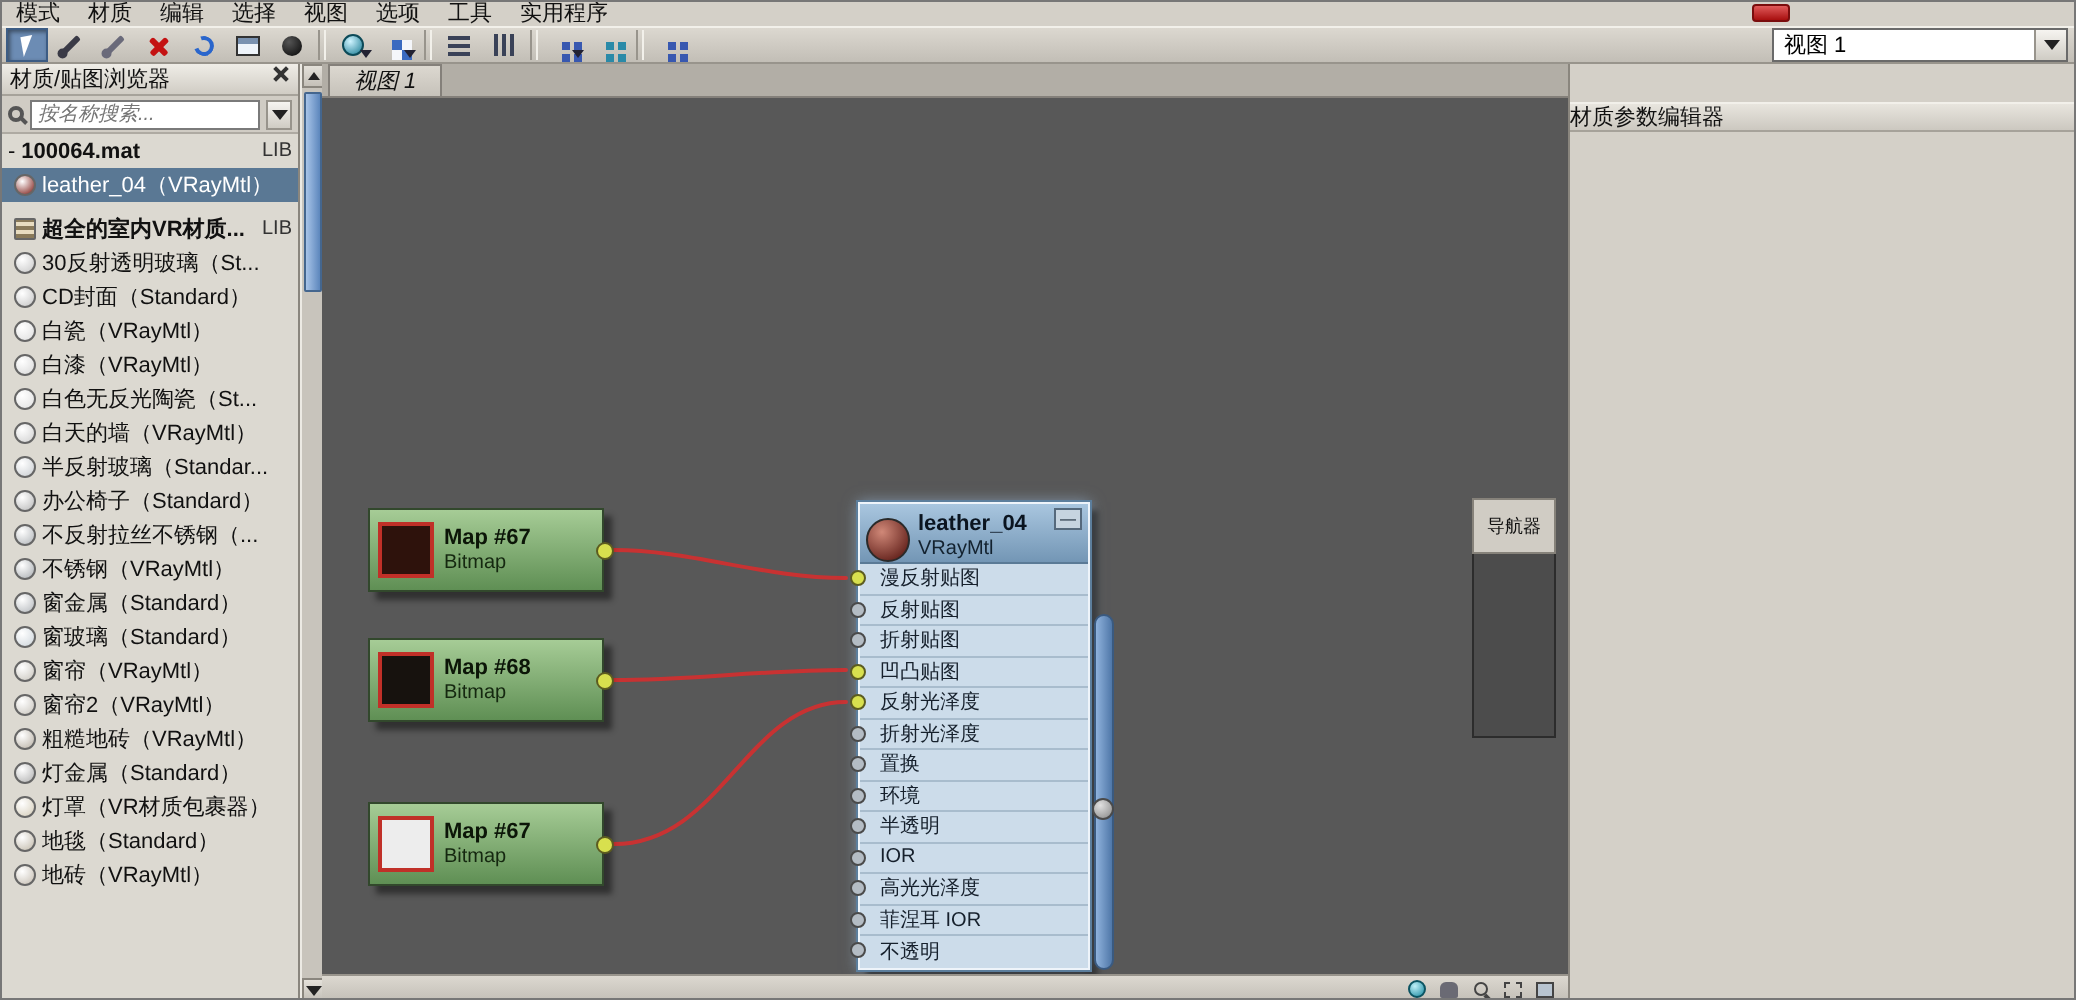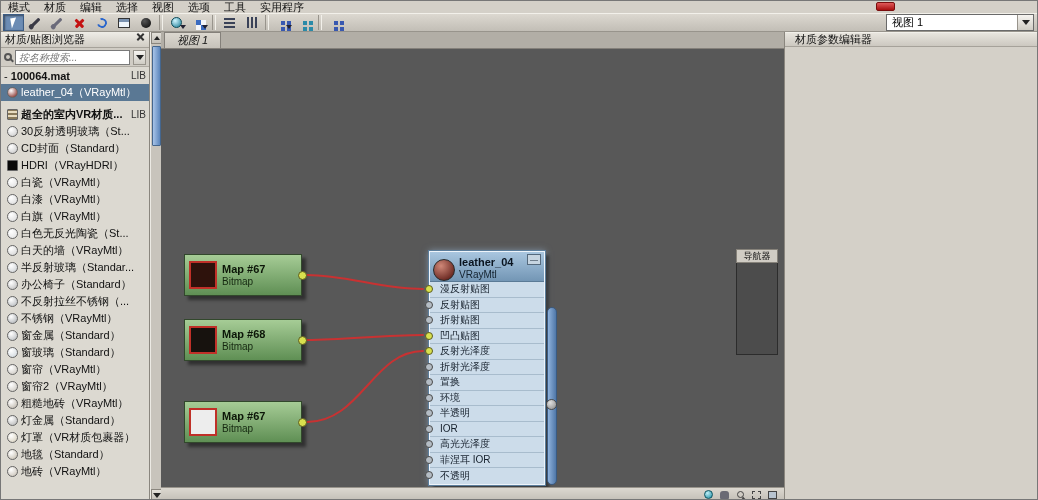--- a/index.html
+++ b/index.html
@@ -100,35 +100,35 @@
   .min-btn{margin-left:auto;align-self:flex-start;margin-top:2px;width:14px;height:11px;background:#c6d4e0;border:1px solid #55697c;font-size:8px;line-height:9px;text-align:center;color:#102030}
   .slot{position:relative;height:15.5px;display:flex;align-items:center;font-size:10px;padding-left:10px;color:#16202c;border-bottom:1px solid #a8bccd;white-space:nowrap}
   .slot:last-of-type{border-bottom:none}
   .slot .dot{position:absolute;left:-5px;top:3px;width:8px;height:8px;border-radius:50%;background:#b4bcc4;border:1px solid #4a4a4a}
   .slot.connected .dot{background:var(--dot-connected);border-color:#5c5c20}
 
   .side-bar{position:absolute;left:386px;top:258px;width:10px;height:178px;border-radius:5px;background:linear-gradient(90deg,#8fb2dc,#4f77a8);border:1px solid #3a5a80}
   .side-handle{position:absolute;left:385px;top:350px;width:11px;height:11px;border-radius:50%;background:radial-gradient(circle at 35% 30%,#e0e0e0,#878787);border:1px solid #4a4a4a}
 
   .navigator{position:absolute;left:575px;top:200px;width:42px}
-  .nav-title{height:14px;background:#d0ccc4;border:1px solid #86827a;font-size:9px;display:flex;align-items:center;justify-content:center;color:#111}
+  .nav-title{height:28px;background:#d0ccc4;border:1px solid #86827a;font-size:9px;display:flex;align-items:center;justify-content:center;color:#111}
   .nav-body{height:92px;background:#4c4c4c;border:1px solid #2c2c2c;border-top:none}
 
   .canvas-status{position:absolute;left:160px;top:486px;width:623px;height:14px;background:linear-gradient(#dcd8d0,#c2beb6);border-top:1px solid #98948c;display:flex;align-items:center;justify-content:flex-end;gap:4px;padding-right:6px}
   .cs-ico{width:12px;height:11px;display:flex;align-items:center;justify-content:center}
   .g-circle-teal{width:9px;height:9px;border-radius:50%;background:radial-gradient(circle at 35% 30%,#bff0f8,#1a8aa0);border:1px solid #0c5462}
   .g-hand{width:9px;height:8px;background:#6a6a74;border-radius:3px 3px 1px 1px}
   .g-zoom{width:7px;height:7px;border:1.5px solid #444;border-radius:50%;position:relative}
   .g-zoom::after{content:"";position:absolute;width:4px;height:1.5px;background:#444;transform:rotate(45deg);right:-3px;bottom:-2px}
   .g-region{width:9px;height:8px;border:1px dashed #444}
   .g-fit{width:9px;height:8px;border:1px solid #444;background:#b8c4d0}
 
   
   .right-panel{position:absolute;left:783px;top:31px;width:255px;height:469px;background:var(--chrome);border-left:1px solid #8a867e}
-  .rp-title{height:15px;background:linear-gradient(#e8e5de,#ccc8c0);border-top:1px solid #f2f0ea;border-bottom:1px solid #a6a29a;font-size:11px;display:flex;align-items:center;padding-left:10px;color:#111}
+  .rp-title{margin-top:19px;height:15px;background:linear-gradient(#e8e5de,#ccc8c0);border-top:1px solid #f2f0ea;border-bottom:1px solid #a6a29a;font-size:11px;display:flex;align-items:center;color:#111}
 </style>
 </head>
 <body>
 
 <div id="root">
 
   <div class="menubar">
     <div class="menu-item">模式</div>
       <div class="menu-item">材质</div>
       <div class="menu-item">编辑</div>
@@ -234,42 +234,30 @@
           <span class="swatch" style="--sw: #c8c8c8;"></span>
           <span class="lbl">30反射透明玻璃（St...</span>
           <span class="badge"></span>
         </div>
         <div class="b-item sphere">
           <span class="marker"></span>
           <span class="swatch" style="--sw: #c4c4c4;"></span>
           <span class="lbl">CD封面（Standard）</span>
           <span class="badge"></span>
         </div>
-        <div class="b-item square">
-          <span class="marker"></span>
-          <span class="swatch" style="--sw: #0a0a0a;"></span>
-          <span class="lbl">HDRI（VRayHDRI）</span>
-          <span class="badge"></span>
-        </div>
         <div class="b-item sphere">
           <span class="marker"></span>
           <span class="swatch" style="--sw: #dedede;"></span>
           <span class="lbl">白瓷（VRayMtl）</span>
           <span class="badge"></span>
         </div>
         <div class="b-item sphere">
           <span class="marker"></span>
           <span class="swatch" style="--sw: #d8d8d8;"></span>
           <span class="lbl">白漆（VRayMtl）</span>
-          <span class="badge"></span>
-        </div>
-        <div class="b-item sphere">
-          <span class="marker"></span>
-          <span class="swatch" style="--sw: #d8d8d8;"></span>
-          <span class="lbl">白旗（VRayMtl）</span>
           <span class="badge"></span>
         </div>
         <div class="b-item sphere">
           <span class="marker"></span>
           <span class="swatch" style="--sw: #e0e0e0;"></span>
           <span class="lbl">白色无反光陶瓷（St...</span>
           <span class="badge"></span>
         </div>
         <div class="b-item sphere">
           <span class="marker"></span>

